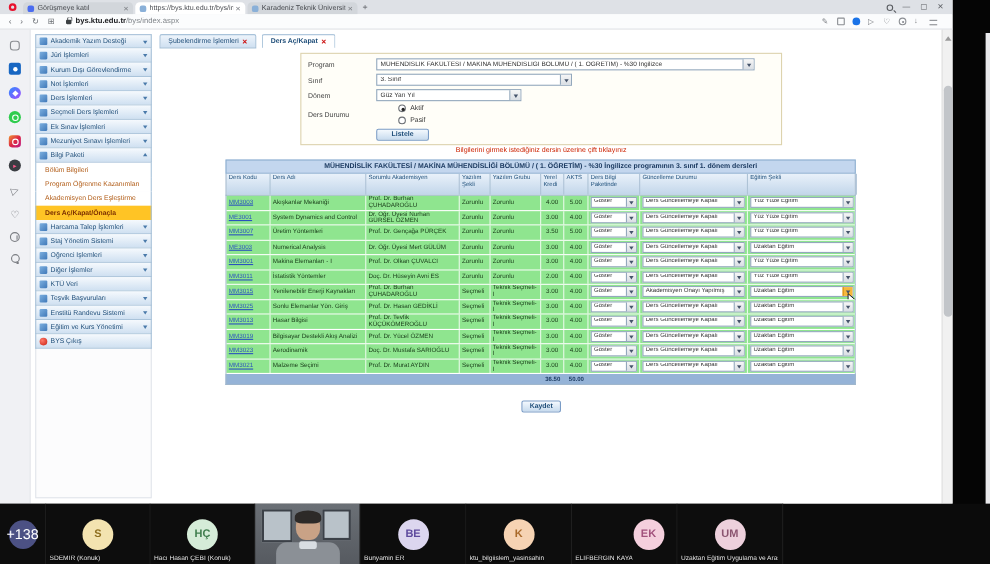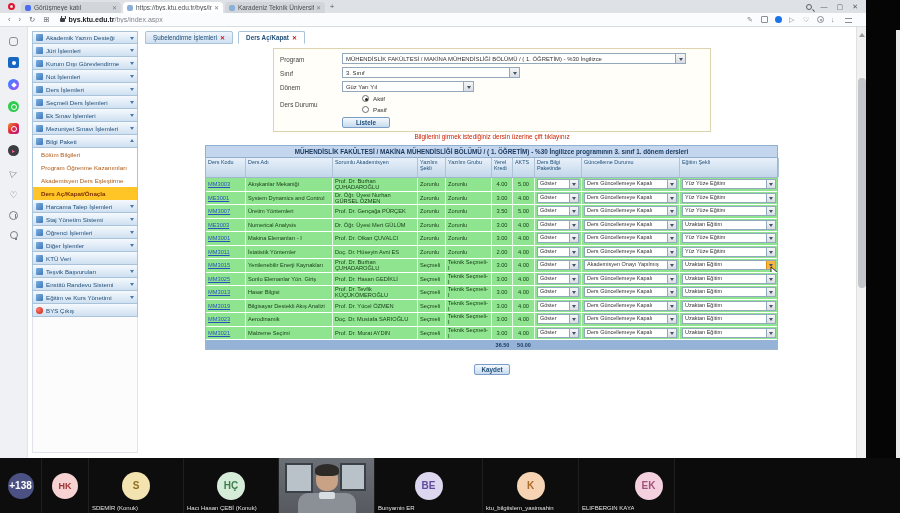--- a/index.html
+++ b/index.html
@@ -134,21 +134,21 @@
 
   
   .sliver{position:absolute;left:896px;top:30px;width:4px;height:428px;background:#e9e9ec;}
 
   
   .pstrip{position:absolute;left:0;top:458px;width:900px;height:55px;background:#0b0b0b;display:flex;}
   .p-tile{position:relative;height:55px;flex:none;background:#0d0d0d;border-right:1px solid #1f1f1f;display:flex;align-items:center;justify-content:center;overflow:hidden;}
   .p-circle{border-radius:50%;display:flex;align-items:center;justify-content:center;font-weight:bold;}
   .p-label{position:absolute;left:3px;bottom:2px;font-size:6px;color:#e6e6e6;text-shadow:0 1px 2px #000;white-space:nowrap;overflow:hidden;max-width:93%;}
   .overflow-tile{width:42px;}
-  .ov-circle{width:26px;height:26px;background:#4c5184;color:#fff;font-size:10px;border-radius:50%;display:flex;align-items:center;justify-content:center;font-weight:bold;}
+  .ov-circle{width:26px;height:26px;background:#4c5184;color:#fff;font-size:13px;border-radius:50%;display:flex;align-items:center;justify-content:center;font-weight:normal;}
   
   .vt{background:linear-gradient(#6b7076,#565a60);}
   .vt-win{position:absolute;background:#b9c2c9;border:2px solid #3c4148;}
   .vt-w1{left:6px;top:5px;width:28px;height:30px;}
   .vt-w2{right:8px;top:5px;width:26px;height:28px;}
   .vt-head{position:absolute;left:50%;top:9px;width:22px;height:24px;margin-left:-11px;background:#c9a286;border-radius:46% 46% 42% 42%;}
   .vt-head::before{content:'';position:absolute;left:-1px;top:-3px;width:24px;height:12px;background:#2d2a28;border-radius:50% 50% 30% 30%;}
   .vt-body{position:absolute;left:50%;bottom:0;width:58px;height:20px;margin-left:-29px;background:#8b9096;border-radius:10px 10px 0 0;}
   .vt-collar{position:absolute;left:50%;bottom:14px;width:16px;height:7px;margin-left:-8px;background:#d8dde2;border-radius:2px;}
 </style>
@@ -833,44 +833,45 @@
       <span class="pg-thumb"></span>
     </div>
   </div>
 
   <div class="sliver"></div>
 
   <div class="pstrip" id="pstrip">
     <div class="p-tile overflow-tile">
       <span class="ov-circle">+138</span>
     </div>
-      <div class="p-tile" style="width: 47px;">
-        <span class="p-circle" style="width: 26px; height: 26px; font-size: 9px; background: rgb(246, 210, 210); color: rgb(160, 54, 54);">HK</span>
-      </div>
       <div class="p-tile" style="width: 95px;">
         <span class="p-circle" style="width: 28px; height: 28px; font-size: 10px; background: rgb(243, 227, 176); color: rgb(143, 111, 31);">S</span>
         <span class="p-label">SDEMİR (Konuk)</span>
       </div>
       <div class="p-tile" style="width: 95px;">
         <span class="p-circle" style="width: 28px; height: 28px; font-size: 10px; background: rgb(213, 236, 216); color: rgb(63, 125, 78);">HÇ</span>
         <span class="p-label">Hacı Hasan ÇEBİ (Konuk)</span>
       </div>
       <div class="p-tile vt" style="width: 96px;">
         <span class="vt-win vt-w1"></span>
         <span class="vt-win vt-w2"></span>
         <span class="vt-body"></span>
         <span class="vt-collar"></span>
         <span class="vt-head"></span>
       </div>
-      <div class="p-tile" style="width: 108px;">
+      <div class="p-tile" style="width: 96px;">
         <span class="p-circle" style="width: 28px; height: 28px; font-size: 10px; background: rgb(220, 214, 239); color: rgb(95, 75, 158);">BE</span>
         <span class="p-label">Bunyamin ER</span>
       </div>
       <div class="p-tile" style="width: 96px;">
         <span class="p-circle" style="width: 28px; height: 28px; font-size: 10px; background: rgb(246, 211, 179); color: rgb(169, 106, 42);">K</span>
         <span class="p-label">ktu_bilgiislem_yasinsahin</span>
       </div>
       <div class="p-tile" style="width: 96px;">
         <span class="p-circle" style="width: 28px; height: 28px; font-size: 10px; background: rgb(244, 207, 221); color: rgb(162, 82, 125); margin-left: 44px;">EK</span>
         <span class="p-label">ELIFBERGIN KAYA</span>
       </div>
+      <div class="p-tile" style="width: 96px;">
+        <span class="p-circle" style="width: 28px; height: 28px; font-size: 10px; background: rgb(237, 208, 220); color: rgb(139, 85, 112);">UM</span>
+        <span class="p-label">Uzaktan Eğitim Uygulama ve Araştır...</span>
+      </div>
     </div>
 </div>
 
 </body></html>

